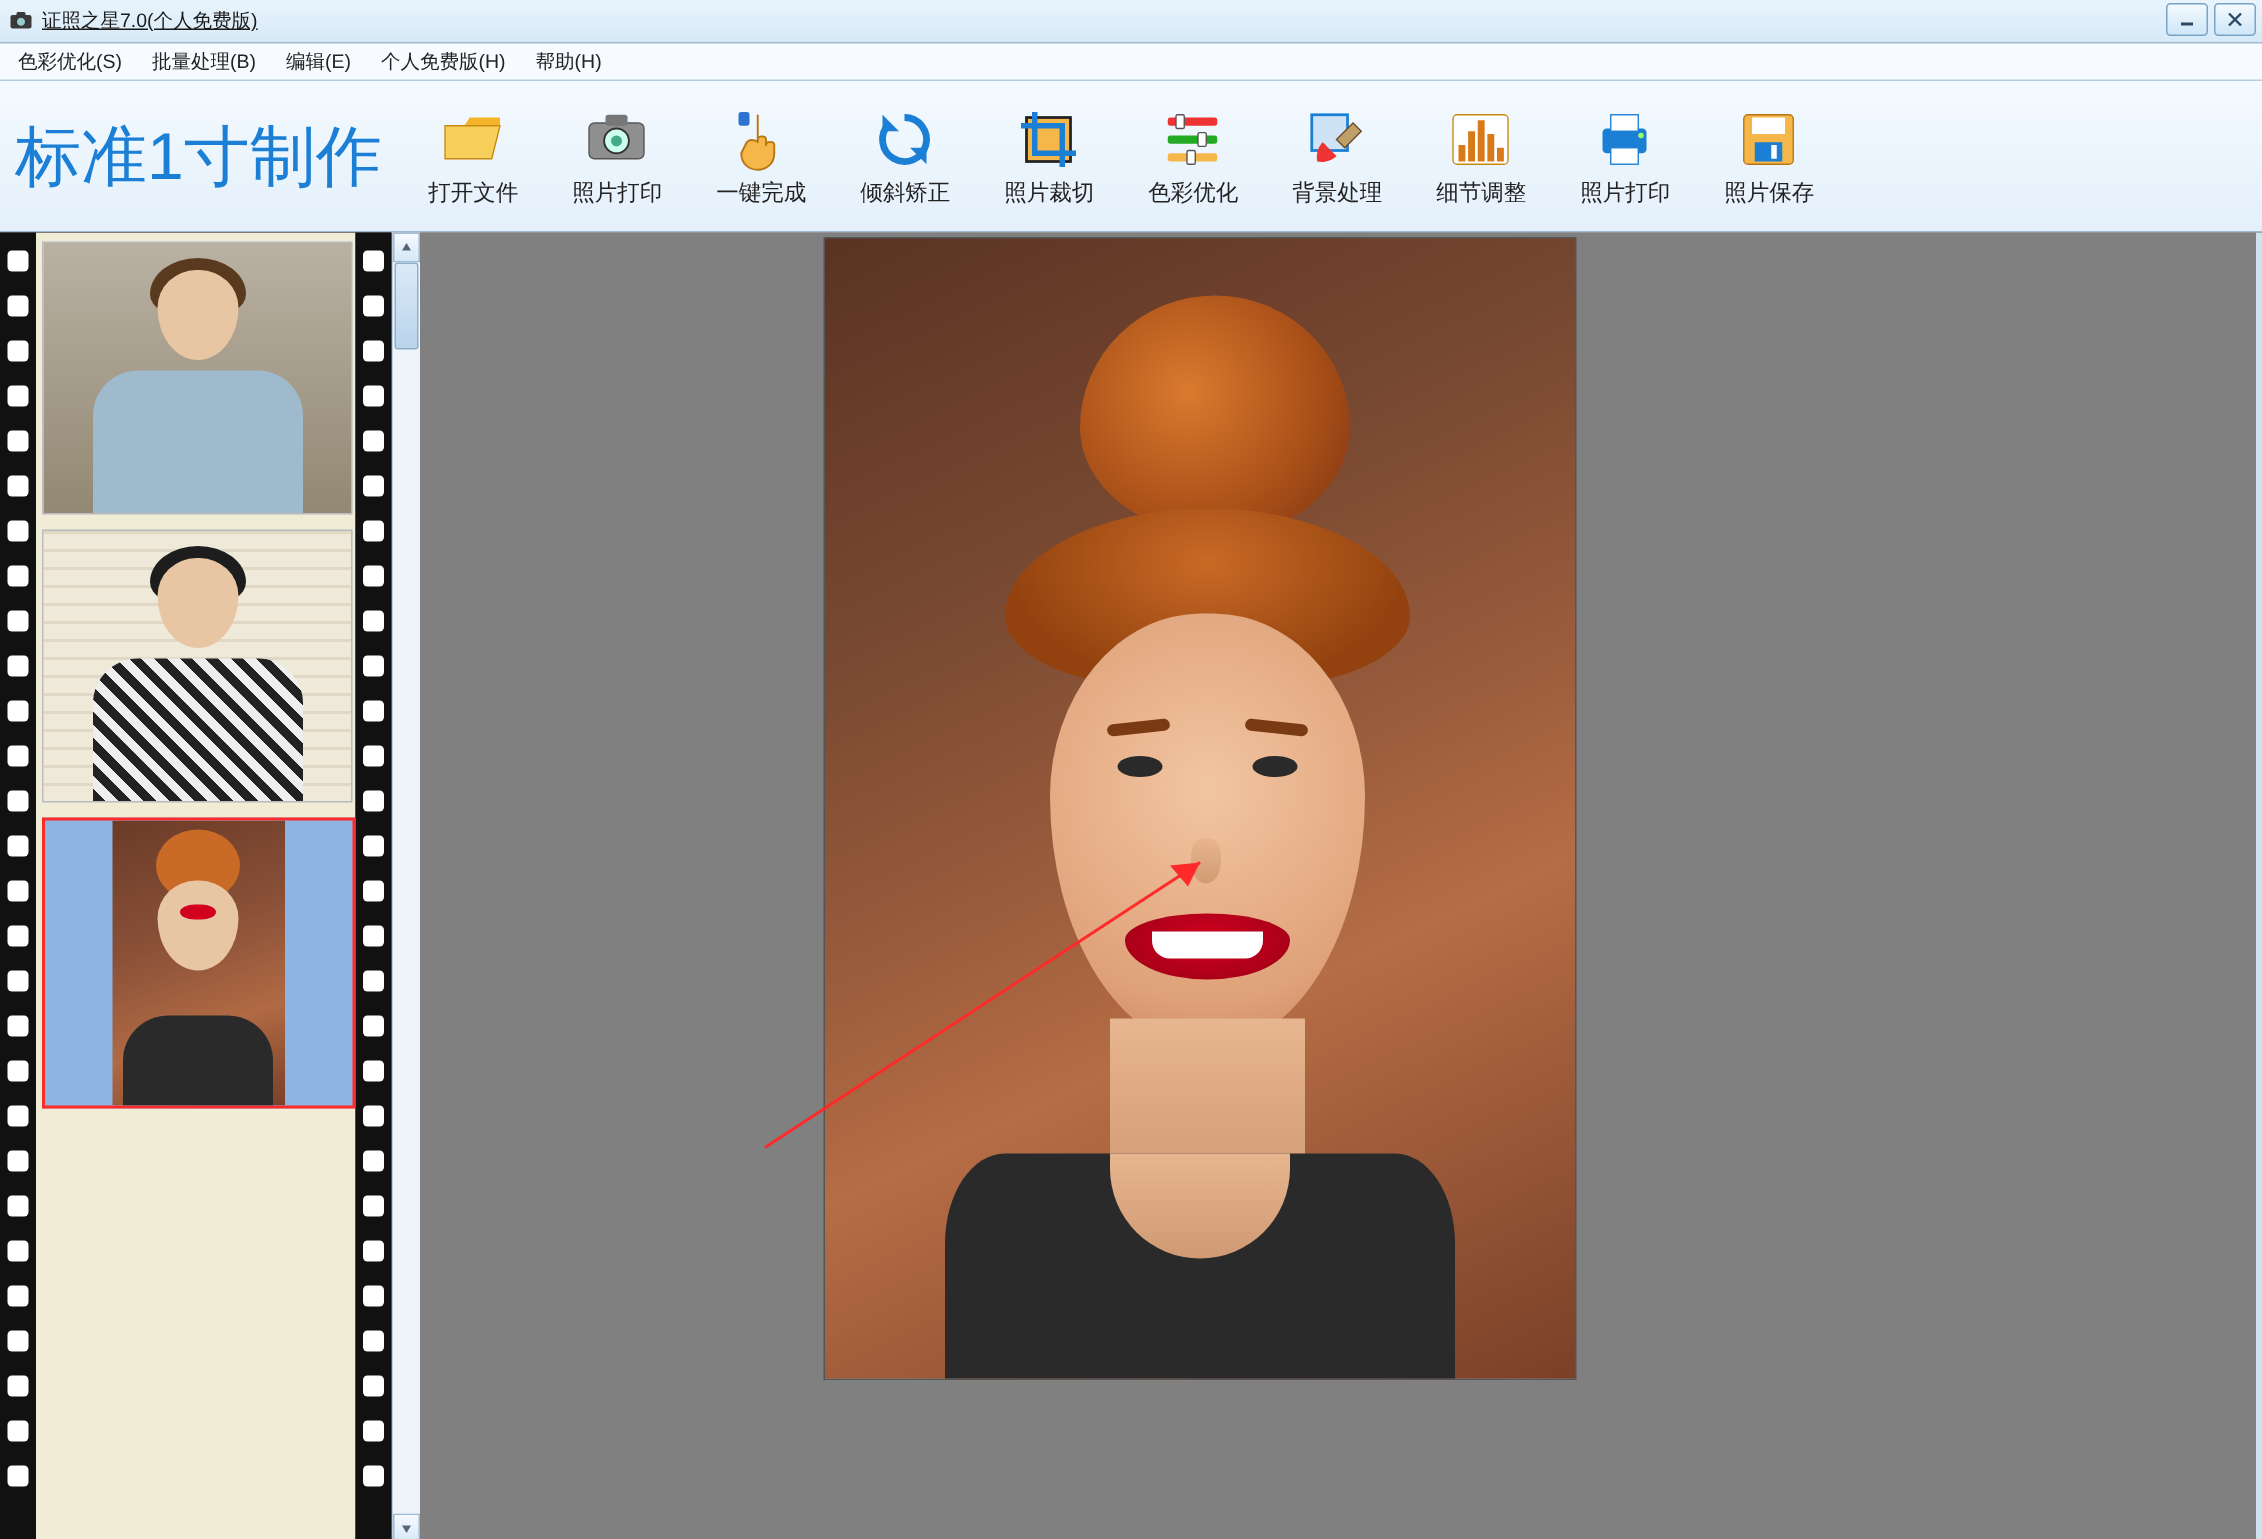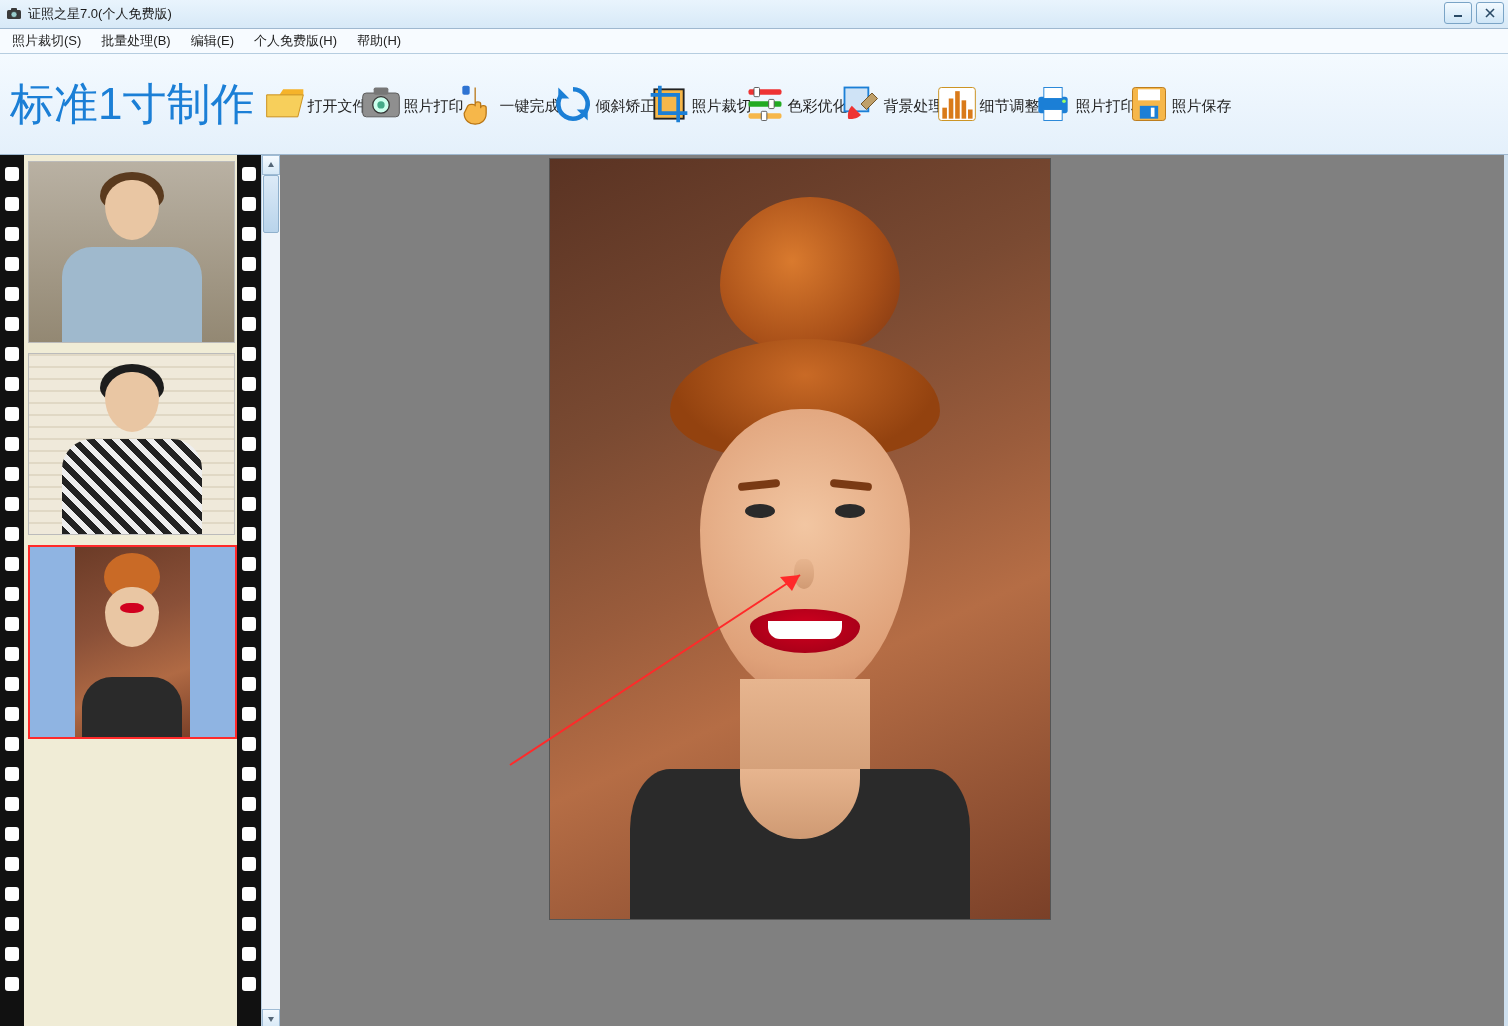--- a/index.html
+++ b/index.html
@@ -28,20 +28,21 @@
     height: 16px;
     margin-right: 6px;
     display: inline-flex;
     align-items: center;
     justify-content: center;
     color: #333;
   }
   .titlebar .title-text {
     color: #1a1a1a;
     font-size: 13px;
+    text-decoration: underline;
   }
   .window-controls {
     position: absolute;
     right: 4px;
     top: 2px;
     display: flex;
     gap: 4px;
   }
   .win-btn {
     width: 26px;
@@ -87,21 +88,21 @@
   .brand-text {
     font-size: 44px;
     font-weight: 400;
     color: #1b7fd6;
     letter-spacing: 0px;
     padding: 0 6px 0 0;
     white-space: nowrap;
   }
   .tool-btn {
     display: flex;
-    flex-direction: row;
+    flex-direction: column;
     align-items: center;
     justify-content: center;
     width: 82px;
     height: 80px;
     cursor: pointer;
     border-radius: 4px;
   }
   .tool-btn .tb-icon {
     width: 44px;
     height: 44px;
@@ -327,21 +328,21 @@
     <div class="win-btn">
       <svg width="10" height="10" viewBox="0 0 10 10">
         <line x1="1" y1="1" x2="9" y2="9" stroke="#2a4a66" stroke-width="1.6"></line>
         <line x1="9" y1="1" x2="1" y2="9" stroke="#2a4a66" stroke-width="1.6"></line>
       </svg>
     </div>
   </div>
 </div>
 
 <div class="menubar">
-  <div class="menu-item">照片裁切(S)</div>
+  <div class="menu-item">色彩优化(S)</div>
   <div class="menu-item">批量处理(B)</div>
   <div class="menu-item">编辑(E)</div>
   <div class="menu-item">个人免费版(H)</div>
   <div class="menu-item">帮助(H)</div>
 </div>
 
 <div class="toolbar">
   <div class="brand-text">标准1寸制作</div>
 
   <div class="tool-btn">

